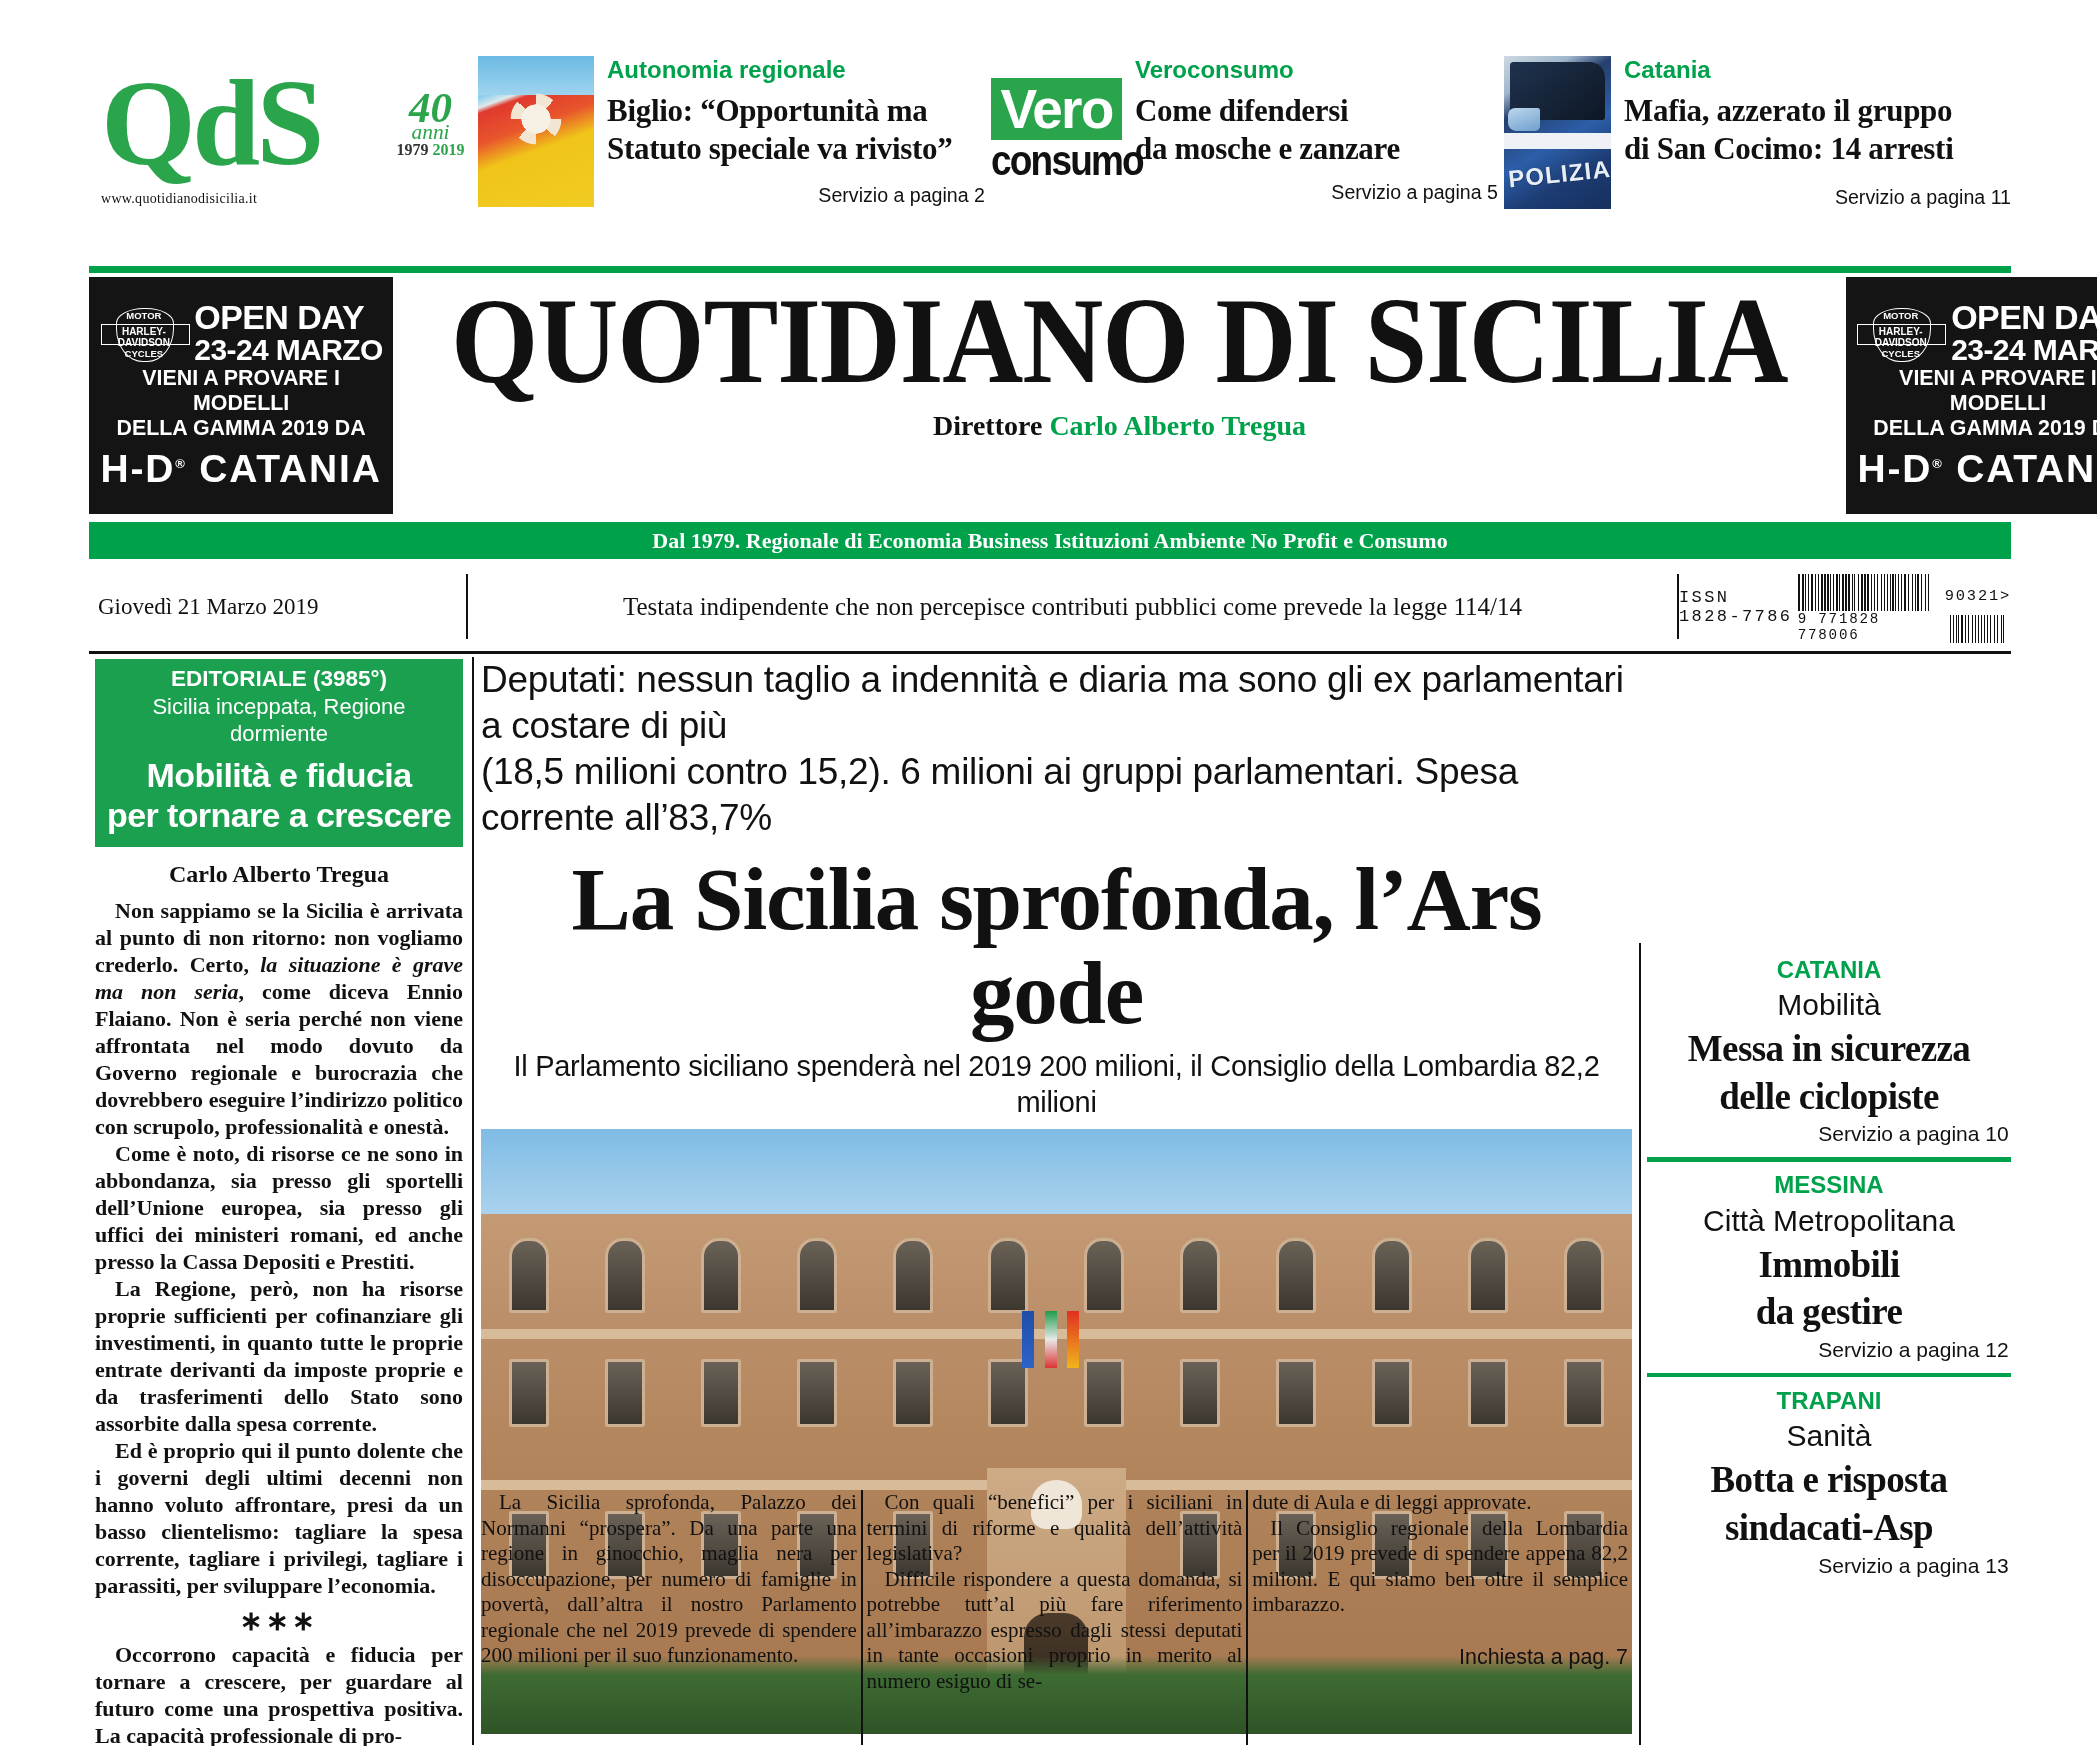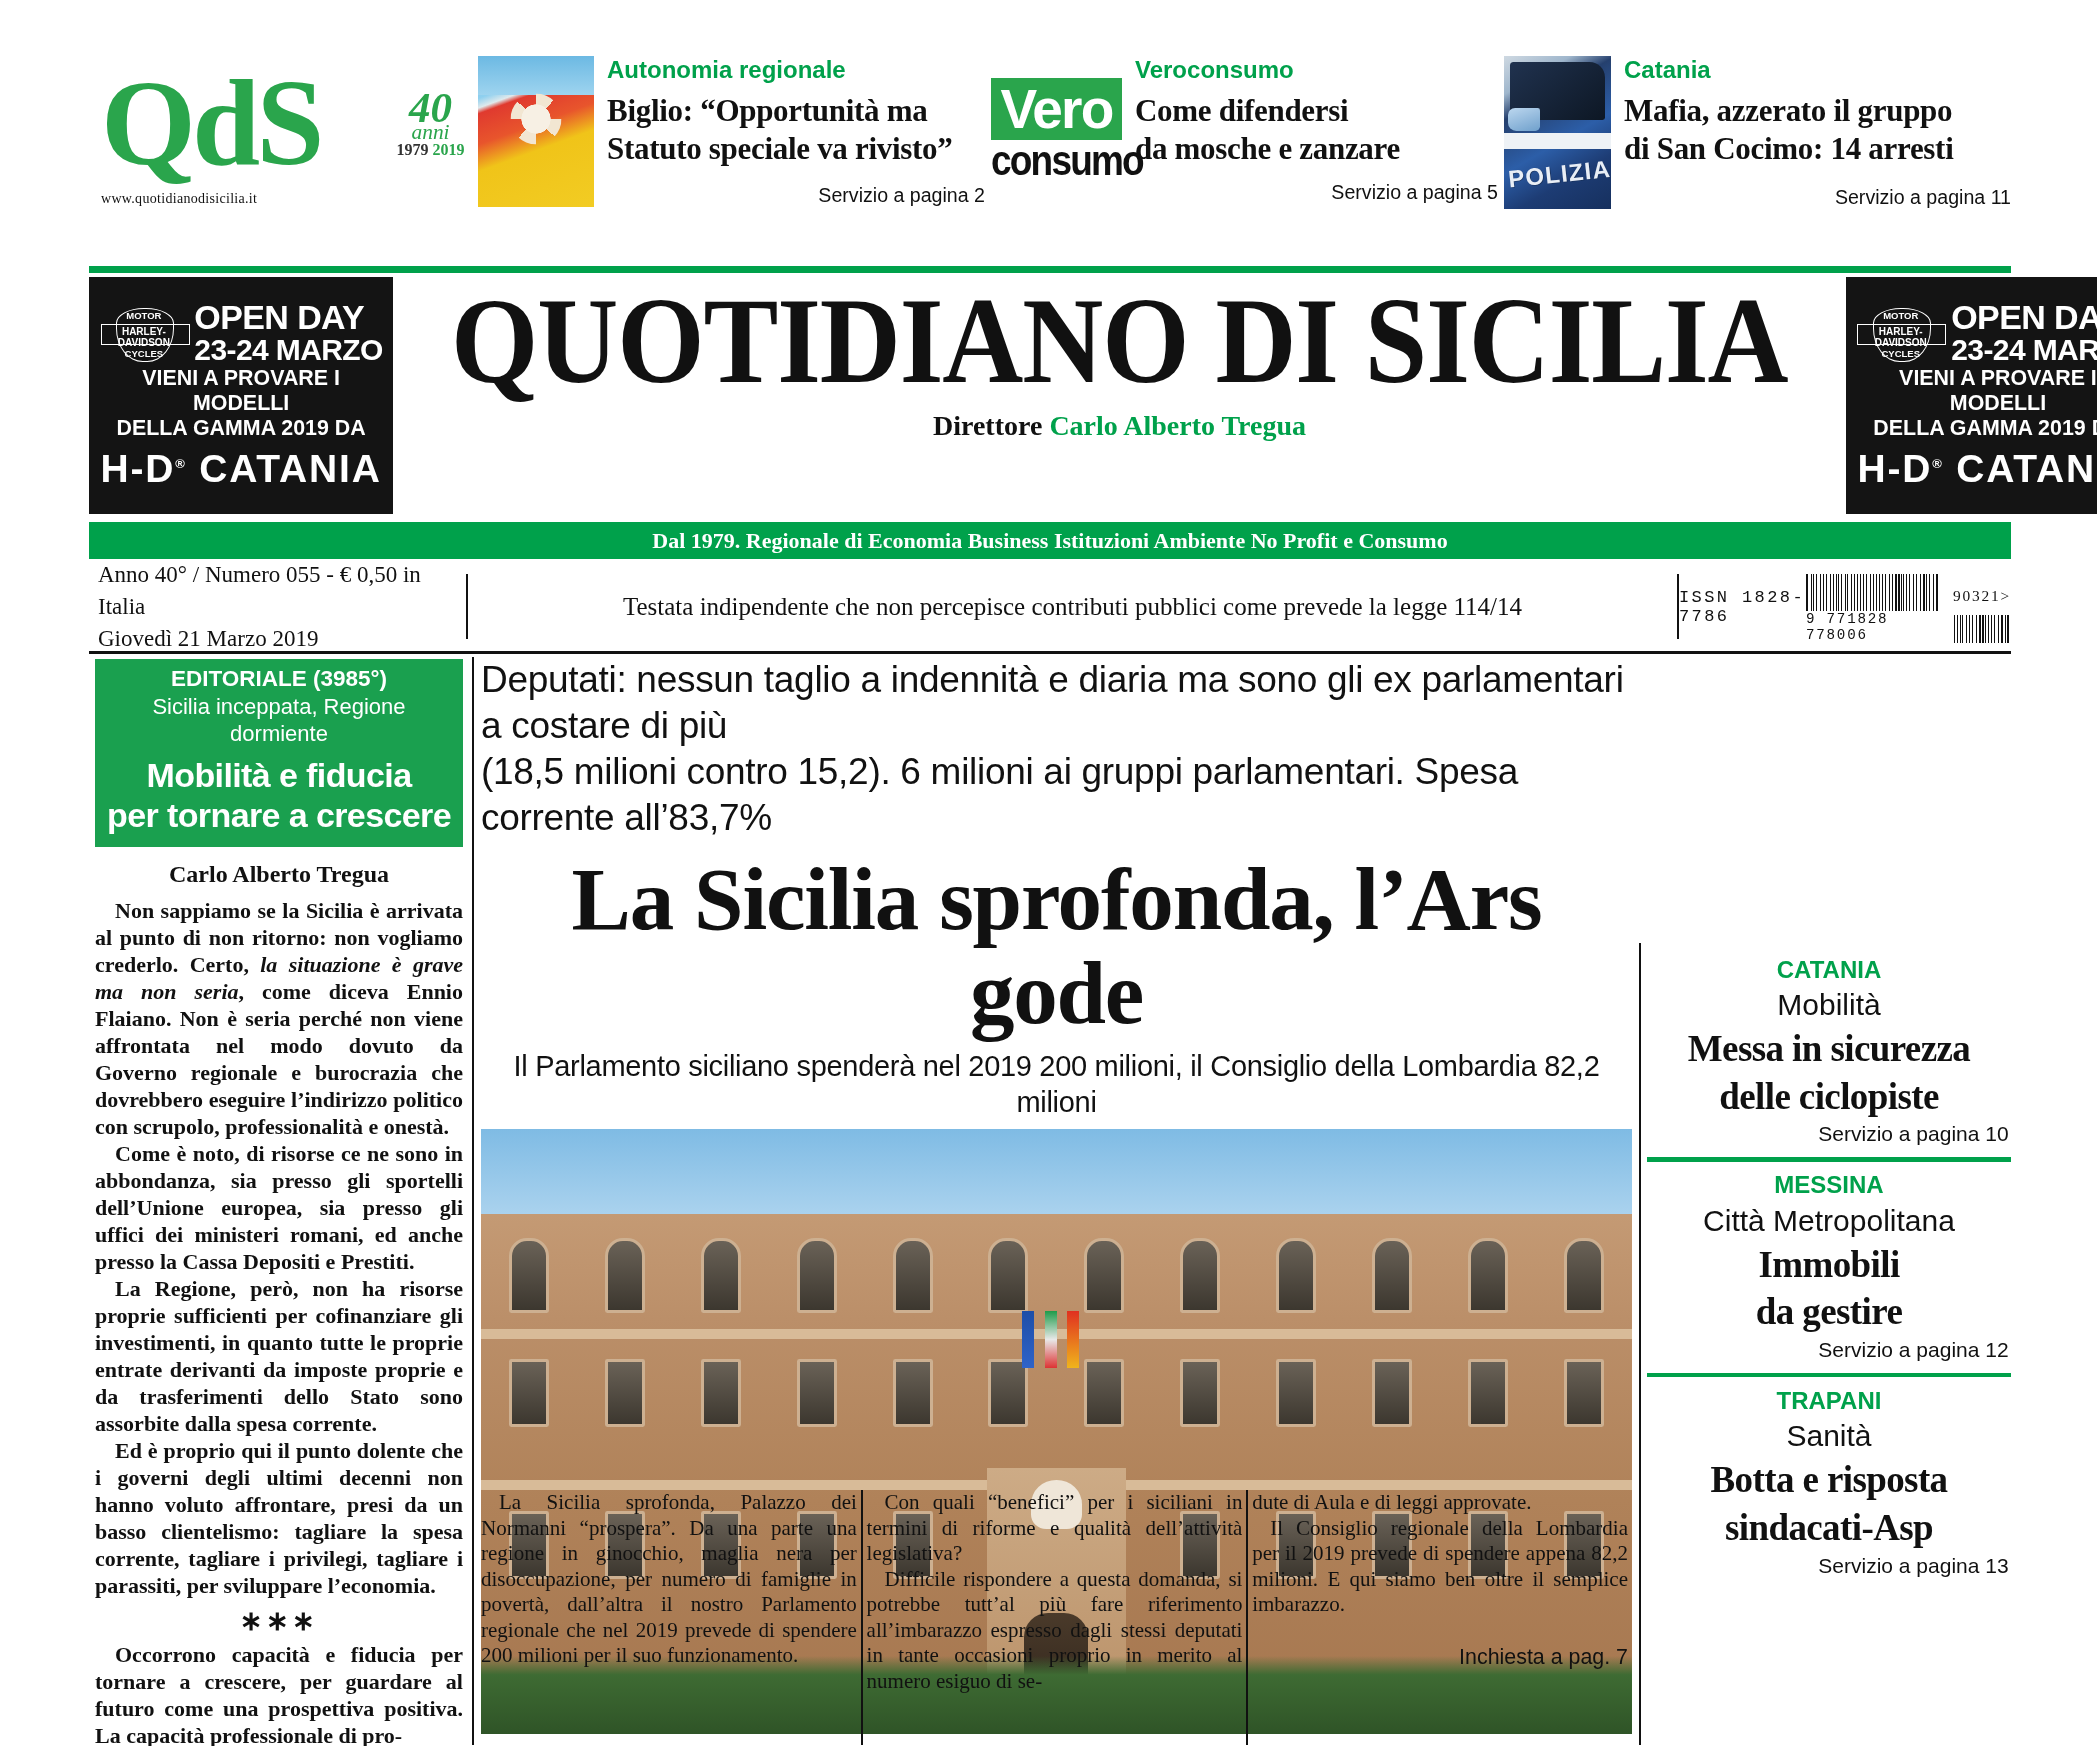--- a/index.html
+++ b/index.html
@@ -112,21 +112,21 @@
   .ib-sep { width:1.8px; height:65px; background:#111; flex:0 0 1.8px; }
   .ib-mid { flex:1 1 auto; text-align:center; font-family:"Liberation Serif", serif; font-size:25px; }
   .ib-right { width:332px; flex:0 0 332px; display:flex; flex-direction:row; align-items:center; }
   .issn { font-family:"Liberation Mono", monospace; font-size:17px; letter-spacing:2.4px; }
   .barcodes { display:flex; align-items:flex-end; gap:13px; margin-top:3.6px; }
   .bc-main { display:flex; flex-direction:column; align-items:center; }
   .bc-bars { height:37px; display:flex; align-items:flex-end; }
   .bc-bars i { display:block; background:#111; height:37px; }
   .bc-digits { font-family:"Liberation Mono", monospace; font-size:14.2px; letter-spacing:1.8px; margin-top:0.6px;}
   .bc-add { display:flex; flex-direction:column; align-items:center; }
-  .bc-add .bc-digits { order:-1; margin-bottom:1.2px; font-size:15.4px;font-family:Liberation Serif, serif; }
+  .bc-add .bc-digits { order:-1; margin-bottom:1.2px; font-size:15.4px; }
   .bc-add .bc-bars i { height:28.5px; }
 
   
   .body-rule-top { position:absolute; left:89px; top:651px; width:1922px; height:3px; background:#111; }
 
   .edit-col { position:absolute; left:95px; top:659px; width:368px; }
   .edit-box { background:#1aa04f; color:#fff; padding:7.1px 8.3px 12px; text-align:center; }
   .edit-kicker { font-family:"Liberation Sans", sans-serif; font-weight:bold; font-size:22.5px; line-height:26px; }
   .edit-sub { font-family:"Liberation Sans", sans-serif; font-size:22px; line-height:27px; margin-top:1.2px; }
   .edit-title { font-family:"Liberation Sans", sans-serif; font-weight:bold; font-size:34px; line-height:39px; margin-top:8.3px; letter-spacing:-0.6px;}
@@ -308,21 +308,20 @@
         <span>H-D</span><sup>®</sup>
         <span>CATANIA</span>
       </div>
     </div>
   </div>
 
   <div class="tagline">Dal 1979. Regionale di Economia Business Istituzioni Ambiente No Profit e Consumo</div>
 
   <div class="infobar">
     <div class="ib-left">
-      <div>Anno 40° / Numero 055 - € 0,50 in Italia</div>
       <div>Giovedì 21 Marzo 2019</div>
     </div>
     <div class="ib-sep"></div>
     <div class="ib-mid">Testata indipendente che non percepisce contributi pubblici come prevede la legge 114/14</div>
     <div class="ib-sep"></div>
     <div class="ib-right">
       <div class="issn">ISSN 1828-7786</div>
       <div class="barcodes">
         <div class="bc-main">
           <div class="bc-bars" id="bars-main">

